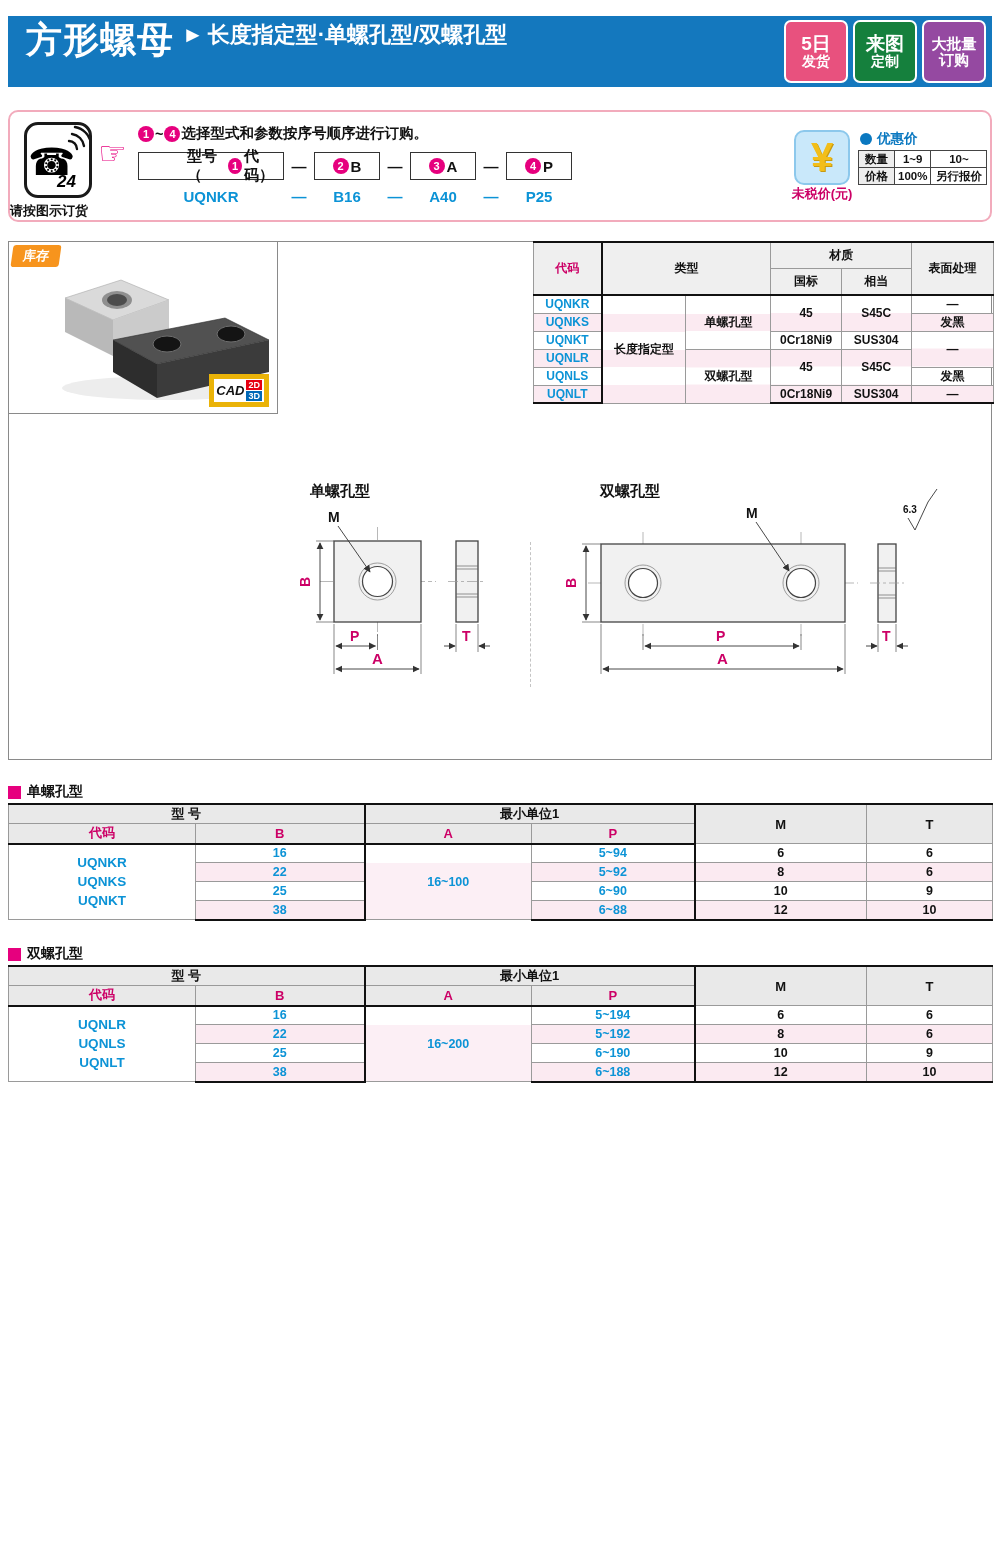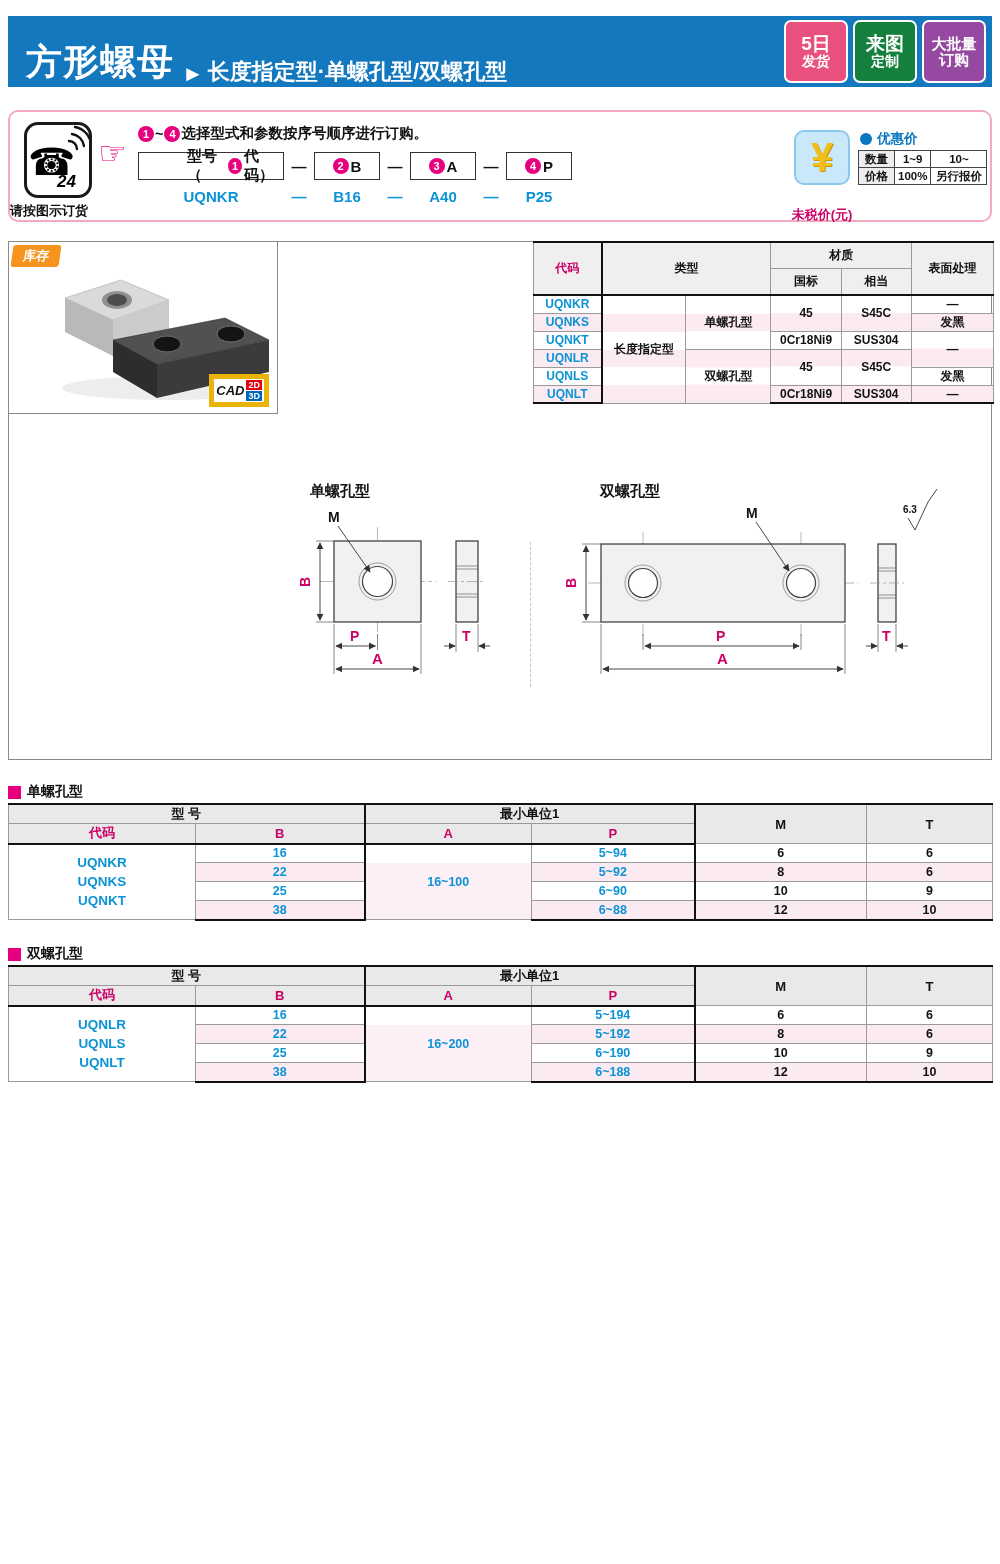--- a/index.html
+++ b/index.html
@@ -1,21 +1,21 @@
 <!DOCTYPE html>
 <html><head>
 <meta charset="utf-8">
 <style>
   * { margin:0; padding:0; box-sizing:border-box; }
   body { background:#fff; font-family:"Liberation Sans","DejaVu Sans",sans-serif; }
   .page { position:relative; width:1000px; height:1564px; background:#fff; overflow:hidden; }
 
   
   .hbar { position:absolute; left:8px; top:16px; width:984px; height:71px;
-          background:#1478BE; display:flex; align-items:flex-end; }
+          background:#1478BE; display:flex; align-items:flex-start; }
   .hbar .title { color:#fff; font-weight:bold; font-size:36px; letter-spacing:1px; margin-left:18px; }
   .hbar .arrow { color:#fff; font-size:22px; margin:6px 4px 0 8px; }
   .hbar .subtitle { color:#fff; font-weight:bold; font-size:22px; margin-top:4px; }
   .badges { position:absolute; right:6px; top:4px; display:flex; gap:5px; }
   .badge { width:64px; height:63px; border:2px solid #fff; border-radius:7px; color:#fff;
            display:flex; flex-direction:column; align-items:center; justify-content:center;
            font-weight:bold; line-height:1.05; }
   .badge .l1 { font-size:19px; } .badge .l2 { font-size:14px; }
   .badge.b3 .l1 { font-size:15px; } .badge.b3 .l2 { font-size:15px; }
   .bg-pink { background:#E8517E; } .bg-green { background:#15803d; } .bg-purple { background:#9549A1; }
@@ -38,21 +38,21 @@
           justify-content:center; gap:2px; font-size:15px; font-weight:bold; color:#111; }
   .w1 { width:146px;padding-left:48px; } .w2 { width:66px; }
   .odash { width:30px; text-align:center; font-weight:bold; font-size:15px; color:#111; }
   .erow { position:absolute; left:128px; top:76px; display:flex; align-items:center;
           color:#0C93D6; font-weight:bold; font-size:15px; }
   .erow span { display:inline-block; text-align:center; }
   .ew1 { width:146px; } .ew2 { width:66px; } .ewd { width:30px; }
   .yen { position:absolute; left:784px; top:18px; width:56px; height:55px; background:#C9E8FA;
          border:2px solid #8CC8EC; border-radius:10px; display:flex; align-items:center; justify-content:center; }
   .yen span { color:#F2BE1A; font-size:40px; font-weight:bold; text-shadow:1px 1px 0 #c79a10; }
-  .yencap { position:absolute; left:756px; top:94px; width:112px; text-align:center;
+  .yencap { position:absolute; left:756px; top:73px; width:112px; text-align:center;
             color:#CC0066; font-weight:bold; font-size:13px; }
   .legend { position:absolute; left:850px; top:18px; display:flex; align-items:center; gap:5px;
             color:#0A78C0; font-weight:bold; font-size:13.5px; }
   .legend .dot { width:12px; height:12px; border-radius:50%; background:#0A78C0; }
   .ptable { position:absolute; left:848px; top:38px; border-collapse:collapse; }
   .ptable td { border:1px solid #444; font-size:11.5px; font-weight:bold; color:#111;
                text-align:center; height:17px; padding:0 3px; background:#fff; }
   .ptable td.lab { background:#EDEDED; width:36px; }
   .ptable td.c1 { width:34px; } .ptable td.c2 { width:56px; }
 

